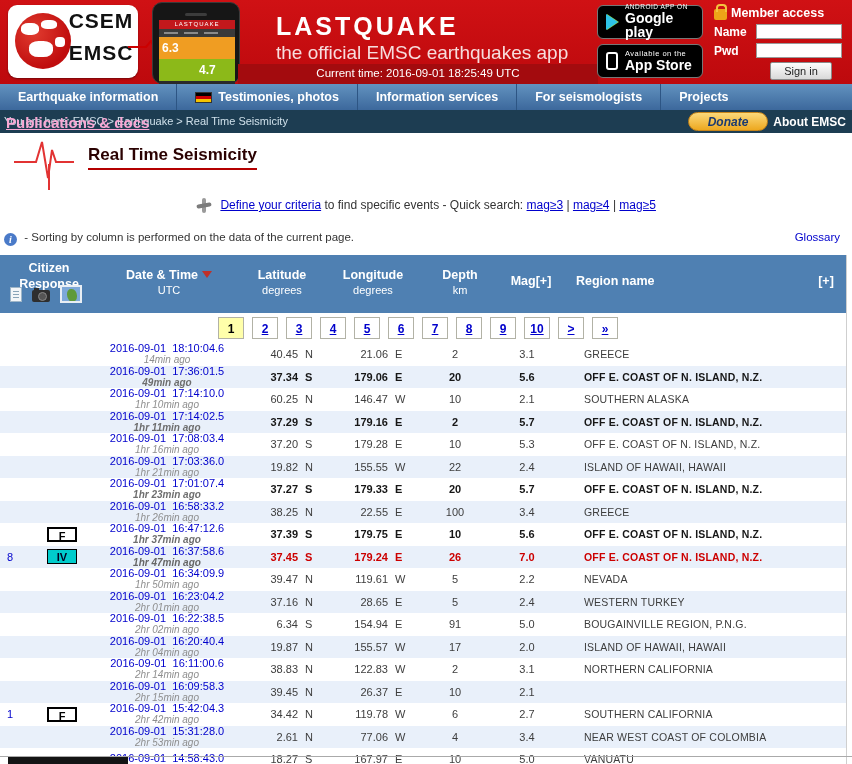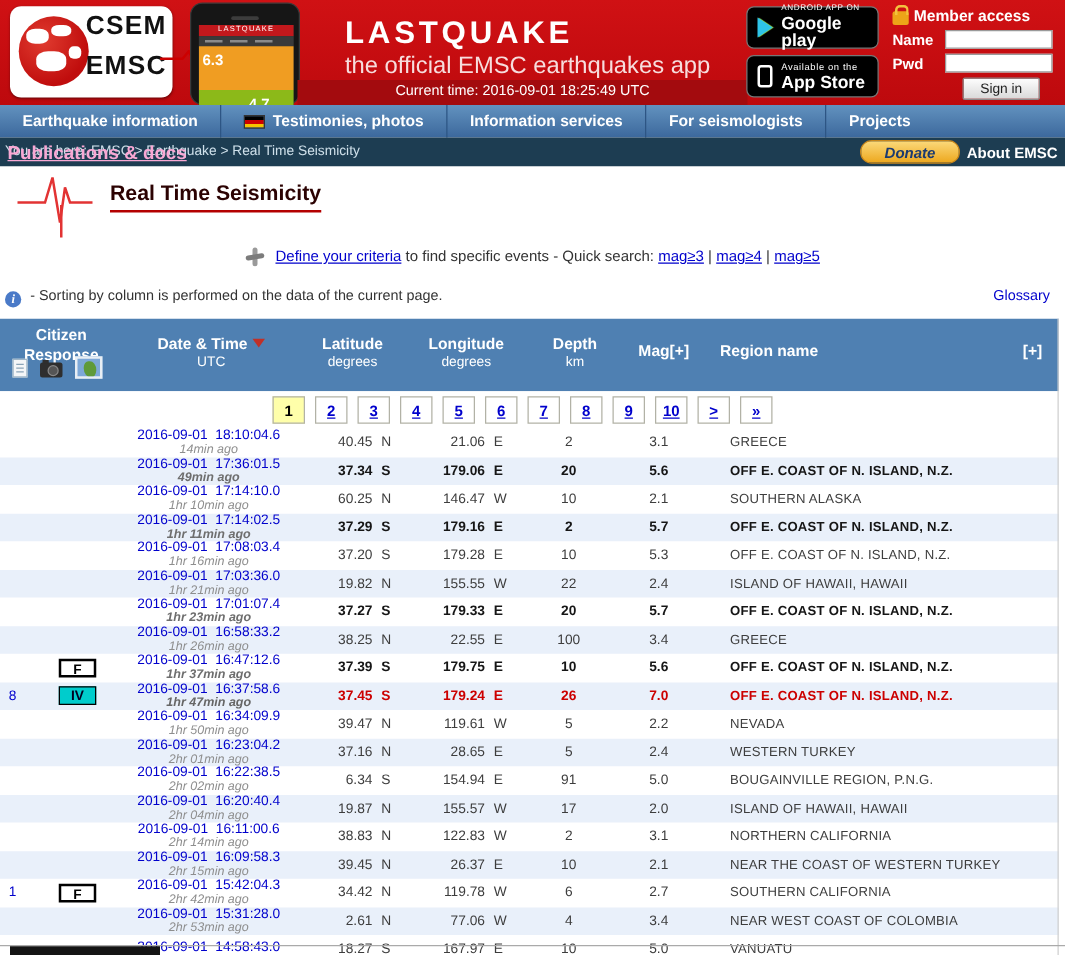--- a/index.html
+++ b/index.html
@@ -19,21 +19,21 @@
   .logo-txt { position:absolute; left:58px; top:3px; width:70px; text-align:center;
               font-weight:bold; color:#111; font-size:21px; letter-spacing:1px; line-height:1.2;}
   .logo-beat { position:absolute; left:62px; top:32px; width:62px; height:12px; }
   .phone { position:absolute; left:152px; top:2px; width:88px; height:82px;
            background:#161616; border-radius:10px; border:1px solid #3a3a3a; padding:8px 6px 0 6px; }
   .phone .dot { width:22px; height:3px; background:#3c3c3c; margin:2px auto 4px auto; border-radius:2px;}
   .pscr { width:76px; height:66px; background:#2a2a2a; overflow:hidden; }
   .pbar { height:9px; background:#c2181c; color:#fff; font-size:6px; text-align:center; line-height:9px; letter-spacing:1px;}
   .ptabs { height:8px; background:#3a3a3a; display:flex; align-items:center; gap:6px; padding:0 5px;}
   .ptabs i { display:block; width:14px; height:2px; background:#8a8a8a; }
-  .prow { height:35px; color:#fff; font-weight:bold; font-size:12px; padding-left:3px; line-height:22px;}
+  .prow { height:22px; color:#fff; font-weight:bold; font-size:12px; padding-left:3px; line-height:22px;}
   .prow.orange { background:#f09d22; }
   .prow.green { background:#8cb919;padding-left:40px; }
   .app-title { position:absolute; left:276px; top:12px; color:#fff; font-size:25px;
                font-weight:bold; letter-spacing:3px; }
   .app-sub { position:absolute; left:276px; top:42px; color:#f7dddd; font-size:19px; }
   .time-band { position:absolute; left:238px; top:64px; width:360px; height:32px;
                background:#a30b0e; color:#fff; font-size:11.5px; text-align:center; line-height:18px;}
   .badge-store { position:absolute; left:597px; width:106px; height:34px; background:#000;
                  border:1px solid #777; border-radius:6px; color:#fff; display:flex;
                  align-items:center; padding-left:8px; cursor:pointer; }
@@ -558,21 +558,20 @@
         <div class="cell c-date">
           <span class="dlink">2016-09-01  16:09:58.3</span>
           <div class="ago">2hr 15min ago</div>
         </div>
         <div class="cell c-lat">39.45</div>
         <div class="cell c-dir">N</div>
         <div class="cell c-lon">26.37</div>
         <div class="cell c-dir">E</div>
         <div class="cell c-depth">10</div>
         <div class="cell c-mag">2.1</div>
-        <div class="cell c-region">NEAR THE COAST OF WESTERN TURKEY</div>
       </div>
       <div class="trow">
         <div class="cell c-count">1</div>
         <div class="cell c-badge">
           <span class="badge b-f">F</span>
         </div>
         <div class="cell c-date">
           <span class="dlink">2016-09-01  15:42:04.3</span>
           <div class="ago">2hr 42min ago</div>
         </div>

